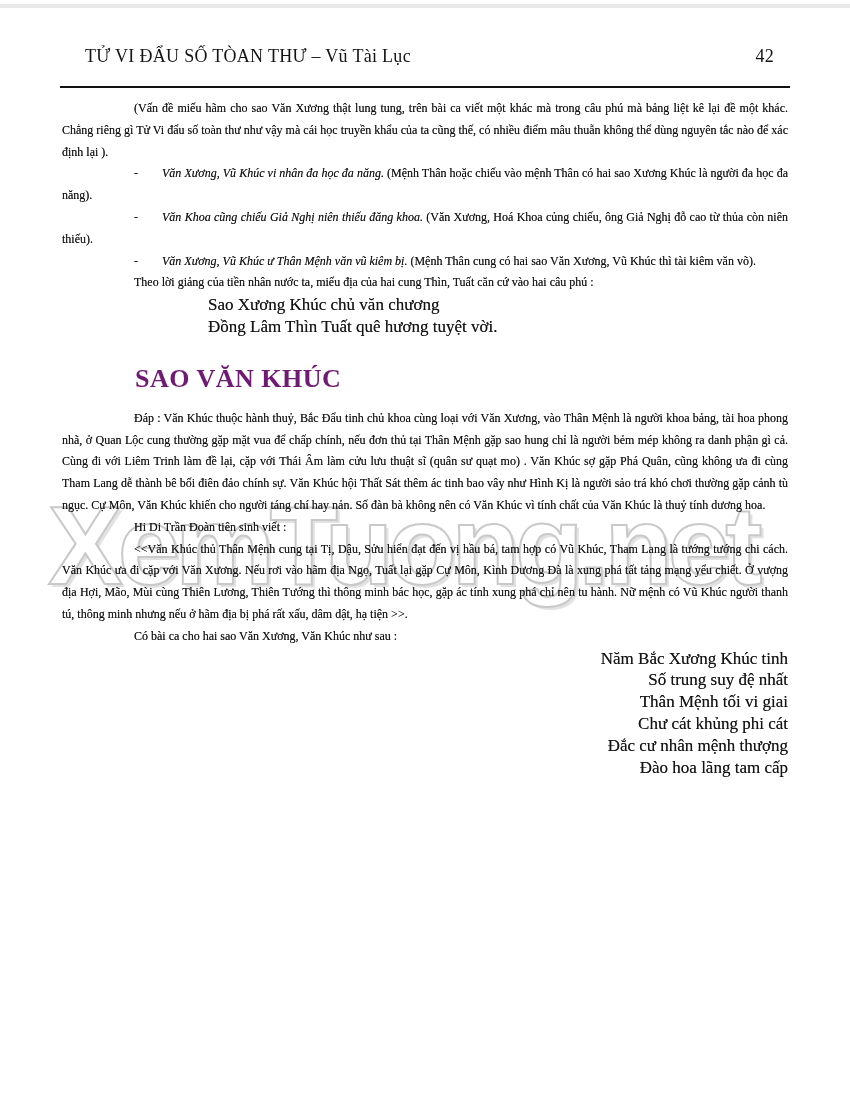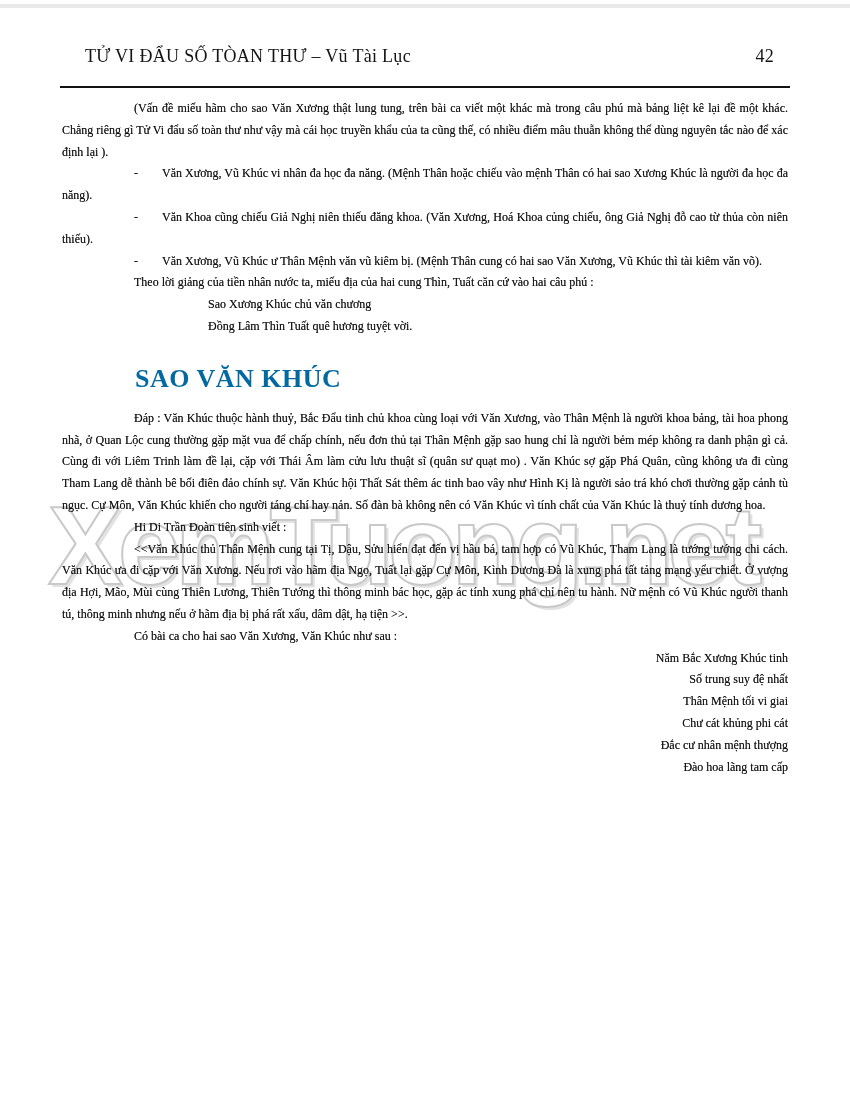--- a/index.html
+++ b/index.html
@@ -18,26 +18,26 @@
   .page-number { padding-right: 14px; }
   .rule { position: absolute; top: 86px; left: 60px; width: 730px; height: 2px; background: #121212; }
   .content {
     position: absolute; top: 98px; left: 62px; width: 726px; z-index: 2;
   }
   .para {
     margin: 0; text-align: justify; text-indent: 72px;
     font-size: 12px; line-height: 21.8px;
     text-shadow: 0 0 0.3px rgba(0,0,0,0.6);
   }
-  .para .i { }
+  .para .i { font-style: italic; }
   .bullet-gap { display: inline-block; width: 24px; }
-  .verse { font-size: 12px; line-height: 21.8px; text-shadow: 0 0 0.3px rgba(0,0,0,0.6); }
+  .verse { font-size: 17px; line-height: 21.8px; text-shadow: 0 0 0.3px rgba(0,0,0,0.6); }
   .heading {
     font-size: 26px; font-weight: bold; letter-spacing: 0.5px;
-    margin: 26px 0 14px 73px; color: #0369a1;
+    margin: 26px 0 14px 73px; color: #701a75;
   }
   .watermark {
     position: absolute; top: 490px; left: 48px; z-index: 1;
     font-family: "Liberation Sans", sans-serif; font-weight: bold;
     font-size: 112px; line-height: 1; letter-spacing: -5px; white-space: nowrap;
     color: #ffffff; -webkit-text-stroke: 2px #c9c9c9;
     text-shadow: 3px 3px 0 #e2e2e2;
     pointer-events: none;
   }
   .page-footer {

